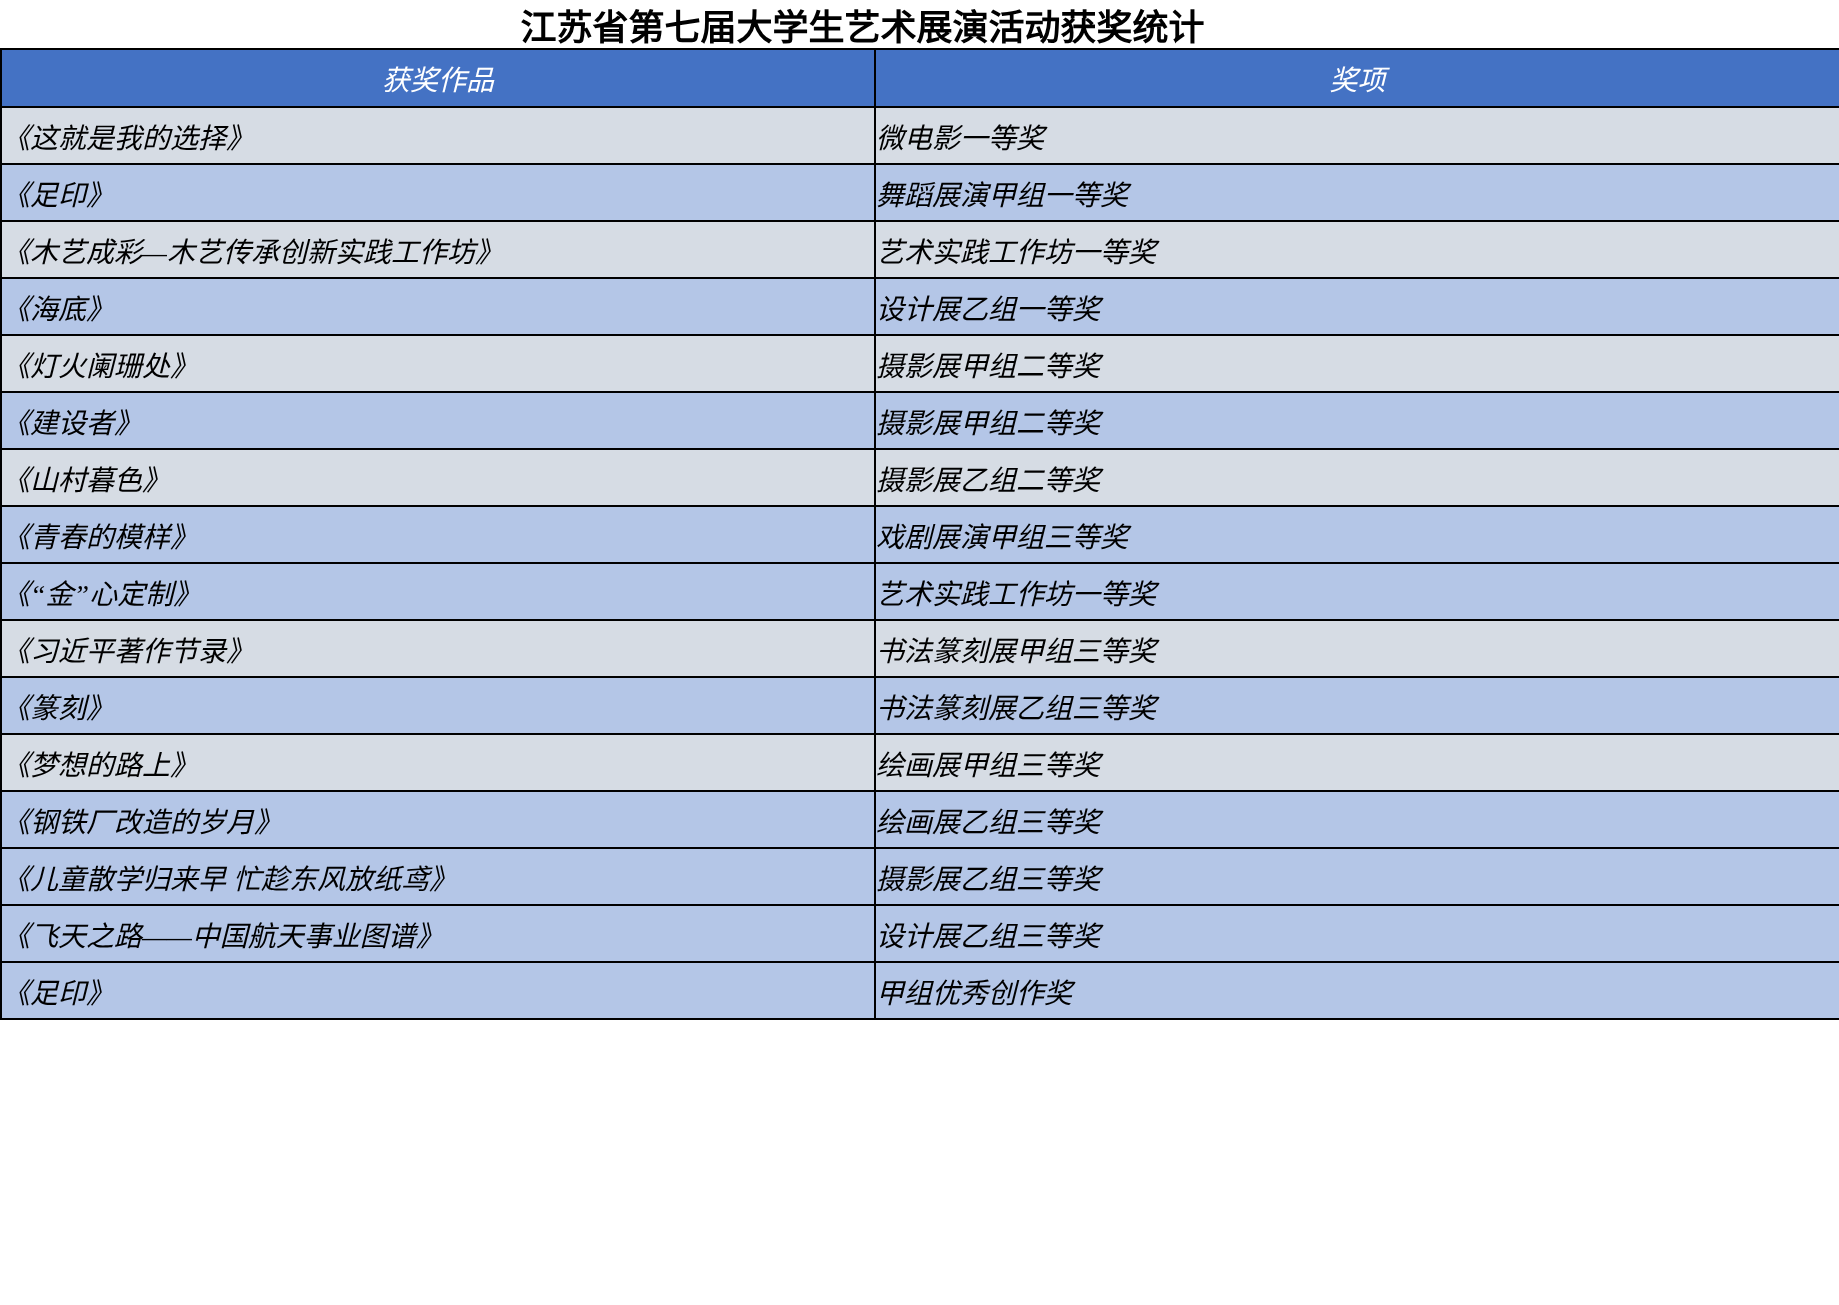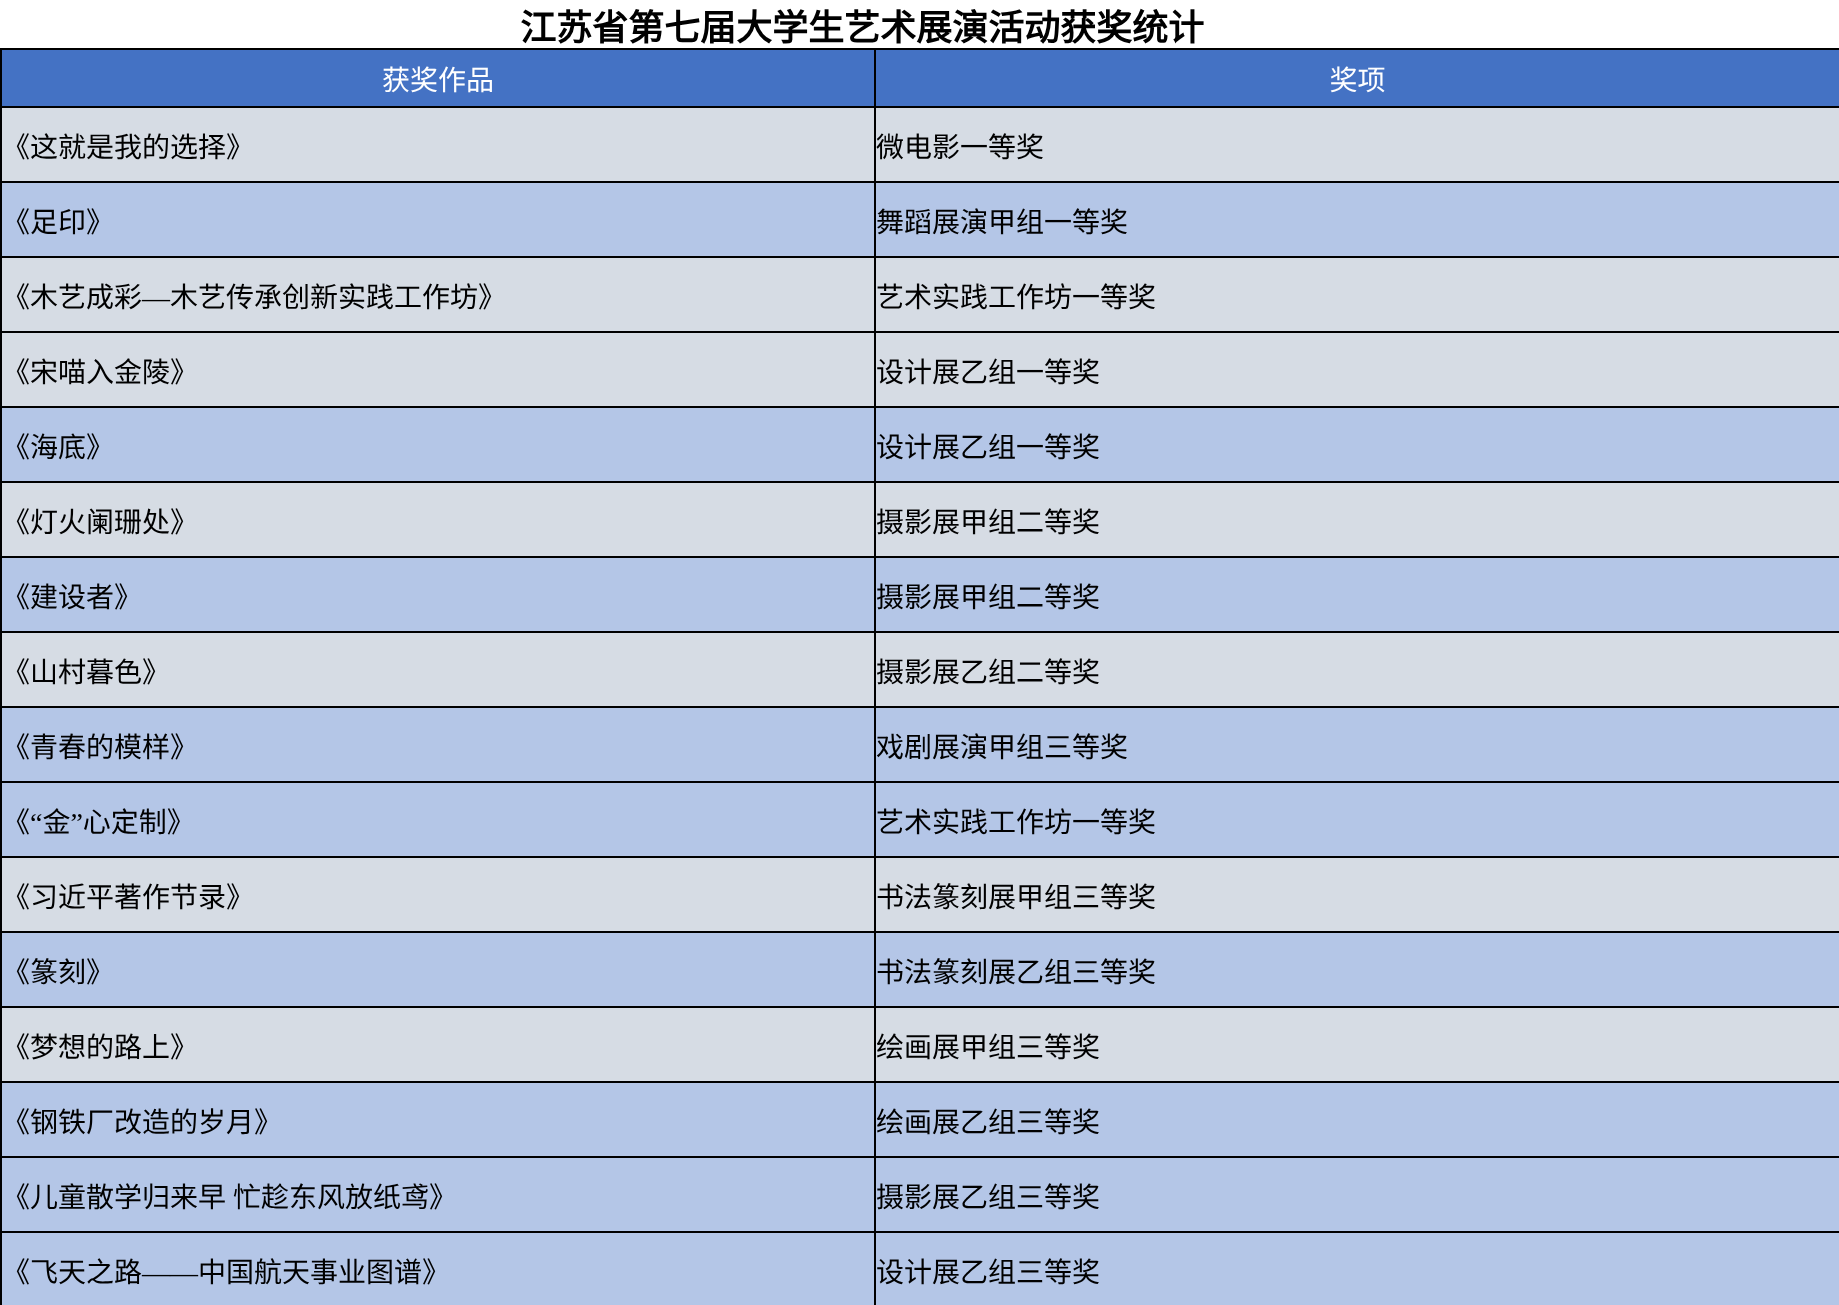--- a/index.html
+++ b/index.html
@@ -46,30 +46,31 @@
   col.col-works{width:874px;}
   col.col-award{width:965px;}
   th,td{
     border:2px solid var(--border);
     vertical-align:middle;
     padding:0;
     font-size:28px;
     font-weight:normal;
     overflow:hidden;
     white-space:nowrap;
+    font-style:italic;
   }
   thead tr{
     height:58px;
     background:var(--header-bg);
   }
   thead th{
     color:var(--header-text);
   }
   tbody tr{
-    height:75px;
+    height:57px;
   }
   tbody td{
     color:var(--cell-text);
   }
   tr.row-light{background:var(--row-light);}
   tr.row-blue{background:var(--row-blue);}
 </style>
 </head>
 <body>
 
@@ -93,24 +94,20 @@
     <td>《这就是我的选择》</td>
     <td>微电影一等奖</td>
   </tr>
       <tr class="row-blue">
     <td>《足印》</td>
     <td>舞蹈展演甲组一等奖</td>
   </tr>
       <tr class="row-light">
     <td>《木艺成彩—木艺传承创新实践工作坊》</td>
     <td>艺术实践工作坊一等奖</td>
-  </tr>
-      <tr class="row-light">
-    <td>《宋喵入金陵》</td>
-    <td>设计展乙组一等奖</td>
   </tr>
       <tr class="row-blue">
     <td>《海底》</td>
     <td>设计展乙组一等奖</td>
   </tr>
       <tr class="row-light">
     <td>《灯火阑珊处》</td>
     <td>摄影展甲组二等奖</td>
   </tr>
       <tr class="row-blue">

